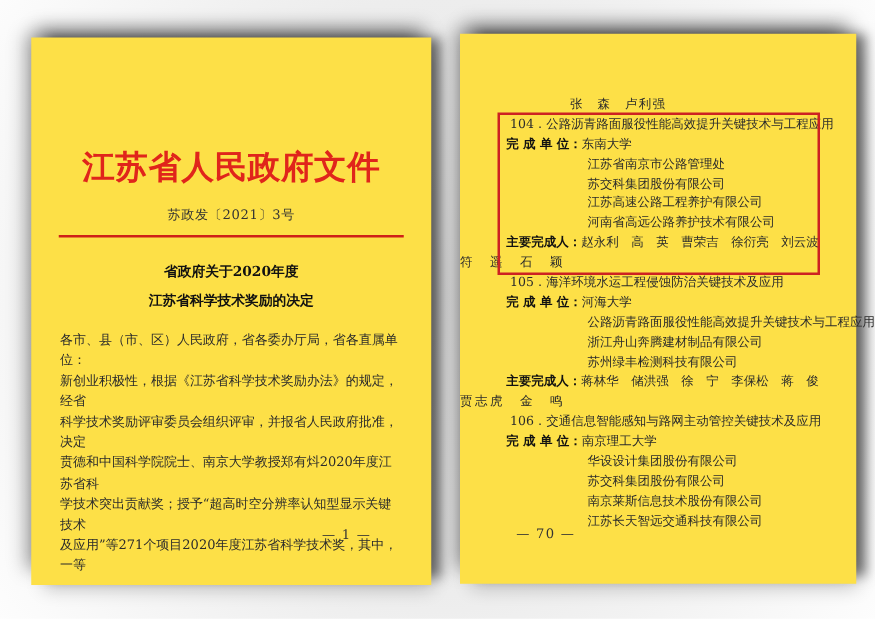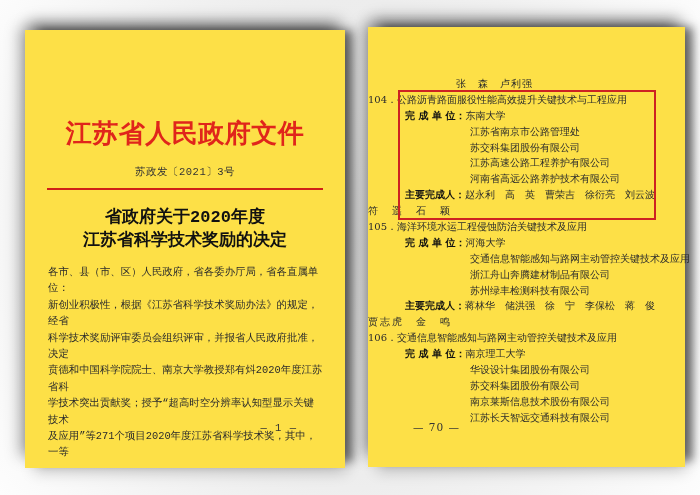--- a/index.html
+++ b/index.html
@@ -11,38 +11,38 @@
   }
   .page{
     position:absolute;background:#fde047;
     box-shadow:
       11px -3px 9px -3px rgba(0,0,0,0.50),
       0 -12px 14px -4px rgba(0,0,0,0.40),
       -10px -7px 14px -4px rgba(0,0,0,0.25),
       5px 8px 14px -4px rgba(0,0,0,0.20);
   }
   
-  .page-left{left:25px;top:30px;width:320px;height:438px;font-family:Liberation Mono, monospace;}
+  .page-left{left:25px;top:30px;width:320px;height:438px;}
   .lp-title{
     margin-top:86px;text-align:center;
     font-size:26px;font-weight:bold;letter-spacing:0.5px;
     color:#e0251b;
   }
   .lp-docnum{margin-top:14px;text-align:center;font-size:10.5px;color:#333;letter-spacing:0.5px;}
   .lp-rule{margin:9px 22px 0 22px;height:2px;background:#cf2018;}
-  .lp-heading{margin-top:16px;text-align:center;font-size:17px;font-weight:bold;line-height:23px;color:#111;}
+  .lp-heading{margin-top:16px;text-align:center;font-size:11px;font-weight:bold;line-height:23px;color:#111;}
   .lp-body{margin:12px 22px 0 23px;font-size:10.4px;line-height:16.4px;color:#2b2b2b;}
   .lp-body .indent{text-indent:2em;}
   .lp-pagenum{position:absolute;top:392px;right:48px;font-size:10.5px;color:#333;letter-spacing:1px;}
   
   .page-right{left:368px;top:27px;width:317px;height:440px;}
   .rp-content{position:absolute;top:49px;left:0;right:0;}
   .ln{height:15.9px;line-height:15.9px;font-size:10px;white-space:nowrap;color:#2b2b2b;}
   .ln-names-top{margin-left:88px;letter-spacing:1px;}
-  .ln-title{}
+  .ln-title{margin-left:40px;}
   .ln-label{margin-left:37px;}
   .ln-label .lbl{font-weight:bold;color:#111;}
   .ln-unit{margin-left:102px;}
   .ln-people2{letter-spacing:2px;}
   .rp-redbox{
     position:absolute;left:30px;top:63px;width:254px;height:126px;
     border:2px solid #cd2222;pointer-events:none;
   }
   .rp-pagenum{position:absolute;top:394px;left:45px;font-size:10.5px;color:#333;letter-spacing:1px;}
 </style>
@@ -82,21 +82,21 @@
     <div class="ln ln-unit">河南省高远公路养护技术有限公司</div>
     <div class="ln ln-label">
       <span class="lbl">主要完成人：</span><span>赵永利　高　英　曹荣吉　徐衍亮　刘云波</span>
     </div>
     <div class="ln ln-people2">符　遥　石　颖</div>
 
     <div class="ln ln-title">105．海洋环境水运工程侵蚀防治关键技术及应用</div>
     <div class="ln ln-label">
       <span class="lbl">完 成 单 位：</span><span>河海大学</span>
     </div>
-    <div class="ln ln-unit">交通信息智能感知与路网主动管控关键技术及应用</div>
+    <div class="ln ln-unit">公路沥青路面服役性能高效提升关键技术与工程应用</div>
     <div class="ln ln-unit">浙江舟山奔腾建材制品有限公司</div>
     <div class="ln ln-unit">苏州绿丰检测科技有限公司</div>
     <div class="ln ln-label">
       <span class="lbl">主要完成人：</span><span>蒋林华　储洪强　徐　宁　李保松　蒋　俊</span>
     </div>
     <div class="ln ln-people2">贾志虎　金　鸣</div>
 
     <div class="ln ln-title">106．交通信息智能感知与路网主动管控关键技术及应用</div>
     <div class="ln ln-label">
       <span class="lbl">完 成 单 位：</span><span>南京理工大学</span>

